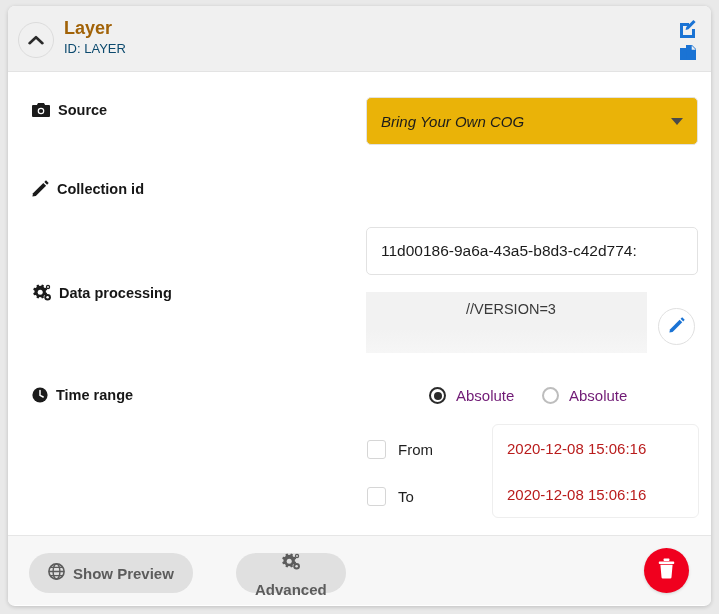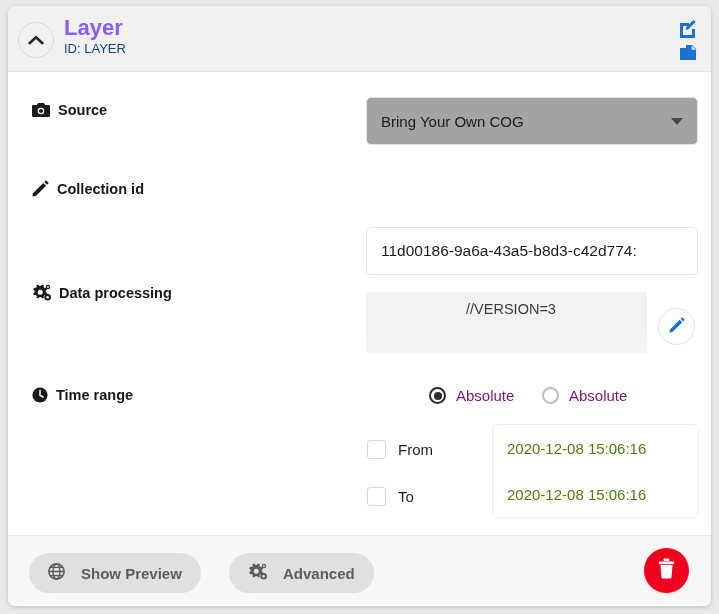--- a/index.html
+++ b/index.html
@@ -32,21 +32,21 @@
     width: 36px; height: 36px;
     border-radius: 50%;
     border: 1px solid #dcdcdc;
     background: #f0f0f0;
     display: flex; align-items: center; justify-content: center;
     cursor: pointer;
   }
   .collapse-btn svg { display: block; }
   .title-wrap { position: absolute; left: 56px; top: 11px; }
   .layer-title {
-    font-size: 22px; font-weight: bold; color: #8b5cf6;
+    font-size: 18px; font-weight: bold; color: #a16207;
     line-height: 22px;
   }
   .layer-id {
     font-size: 13px; color: #0c4a6e; line-height: 18px; margin-top: 1px;
   }
   .hdr-icons {
     position: absolute; right: 13px; top: 12px;
     display: flex; flex-direction: column; gap: 6px; align-items: center;
   }
   .hdr-icon { cursor: pointer; line-height: 0; }
@@ -61,25 +61,26 @@
     text-align: right;
   }
   .row-label .ic { line-height: 0; display: inline-block; }
 
   
   .ctrl { position: absolute; }
 
   .select-box {
     width: 332px; height: 48px;
     border: 1px solid #e2e2e2; border-radius: 5px;
-    background: #a3a3a3;
+    background: #eab308;
     display: flex; align-items: center;
     padding: 0 14px;
     font-size: 15px; color: #1b1b1b;
     cursor: pointer;
+    font-style: italic;
   }
   .select-box .val { flex: 1; white-space: nowrap; overflow: hidden; }
   .caret {
     width: 0; height: 0;
     border-left: 6px solid transparent;
     border-right: 6px solid transparent;
     border-top: 7px solid #4a4a4a;
   }
   .text-box {
     width: 332px; height: 48px;
@@ -121,41 +122,41 @@
     background: #2b2b2b;
   }
   .radio-label { font-size: 15px; color: #701a75; cursor: pointer; }
   .date-panel {
     width: 207px; border: 1px solid #eeeeee; border-radius: 6px;
     background: #fff;
   }
   .date-cell {
     height: 46px; display: flex; align-items: center;
     padding-left: 14px;
-    font-size: 15px; color: #4d7c0f;
+    font-size: 15px; color: #b91c1c;
     cursor: not-allowed;
   }
   .chk {
     width: 19px; height: 19px; border: 1px solid #d6d6d6;
     border-radius: 3px; background: #fff; cursor: pointer;
   }
   .chk-label { font-size: 15px; color: #1f1f1f; cursor: pointer; }
 
   
   .card-footer {
     position: relative;
     height: 70px;
     background: #f7f7f7;
     border-top: 1px solid #e6e6e6;
   }
   .pill {
     position: absolute; top: 17px;
     height: 40px; border-radius: 20px;
     background: #e0e0e0;
-    display: flex; align-items: center; gap: 16px;
+    display: flex; align-items: center; gap: 8px;
     padding: 0 19px;
     font-size: 15px; font-weight: bold; color: #5c5c5c;
     cursor: pointer;
   }
   .delete-btn {
     position: absolute; right: 22px; top: 12px;
     width: 45px; height: 45px; border-radius: 50%;
     background: #f0001e;
     display: flex; align-items: center; justify-content: center;
     cursor: pointer;
@@ -325,21 +326,21 @@
           <circle cx="8.5" cy="8.5" r="7.6" fill="none" stroke="#5c5c5c" stroke-width="1.6"></circle>
           <ellipse cx="8.5" cy="8.5" rx="3.4" ry="7.6" fill="none" stroke="#5c5c5c" stroke-width="1.4"></ellipse>
           <line x1="1" y1="8.5" x2="16" y2="8.5" stroke="#5c5c5c" stroke-width="1.4"></line>
           <line x1="2.4" y1="4.3" x2="14.6" y2="4.3" stroke="#5c5c5c" stroke-width="1.2"></line>
           <line x1="2.4" y1="12.7" x2="14.6" y2="12.7" stroke="#5c5c5c" stroke-width="1.2"></line>
         </svg>
       </span>
       <span>Show Preview</span>
     </div>
 
-    <div class="pill" style="left:221px;">
+    <div class="pill" style="left:228px;flex-direction:column;">
       <span class="ic">
         <svg width="19" height="17" viewBox="0 0 19 17">
           <path d="M6.4 0.5 l1 1.4 a5 5 0 0 1 1.6 0 l1-1.4 1.9 .8 -.3 1.7 a5.3 5.3 0 0 1 1.1 1.1 l1.7-.3 .8 1.9 -1.4 1 a5 5 0 0 1 0 1.6 l1.4 1 -.8 1.9 -1.7-.3 a5.3 5.3 0 0 1 -1.1 1.1 l.3 1.7 -1.9 .8 -1-1.4 a5 5 0 0 1 -1.6 0 l-1 1.4 -1.9-.8 .3-1.7 a5.3 5.3 0 0 1 -1.1-1.1 l-1.7 .3 -.8-1.9 1.4-1 a5 5 0 0 1 0-1.6 l-1.4-1 .8-1.9 1.7 .3 a5.3 5.3 0 0 1 1.1-1.1 l-.3-1.7 Z" fill="#5c5c5c"></path>
           <circle cx="8.2" cy="8.2" r="2.5" fill="#e0e0e0"></circle>
           <circle cx="15.6" cy="13.3" r="3.3" fill="#5c5c5c"></circle>
           <circle cx="15.6" cy="13.3" r="1.3" fill="#e0e0e0"></circle>
           <circle cx="16" cy="3" r="2.2" fill="#5c5c5c"></circle>
           <circle cx="16" cy="3" r="0.9" fill="#e0e0e0"></circle>
         </svg>
       </span>

